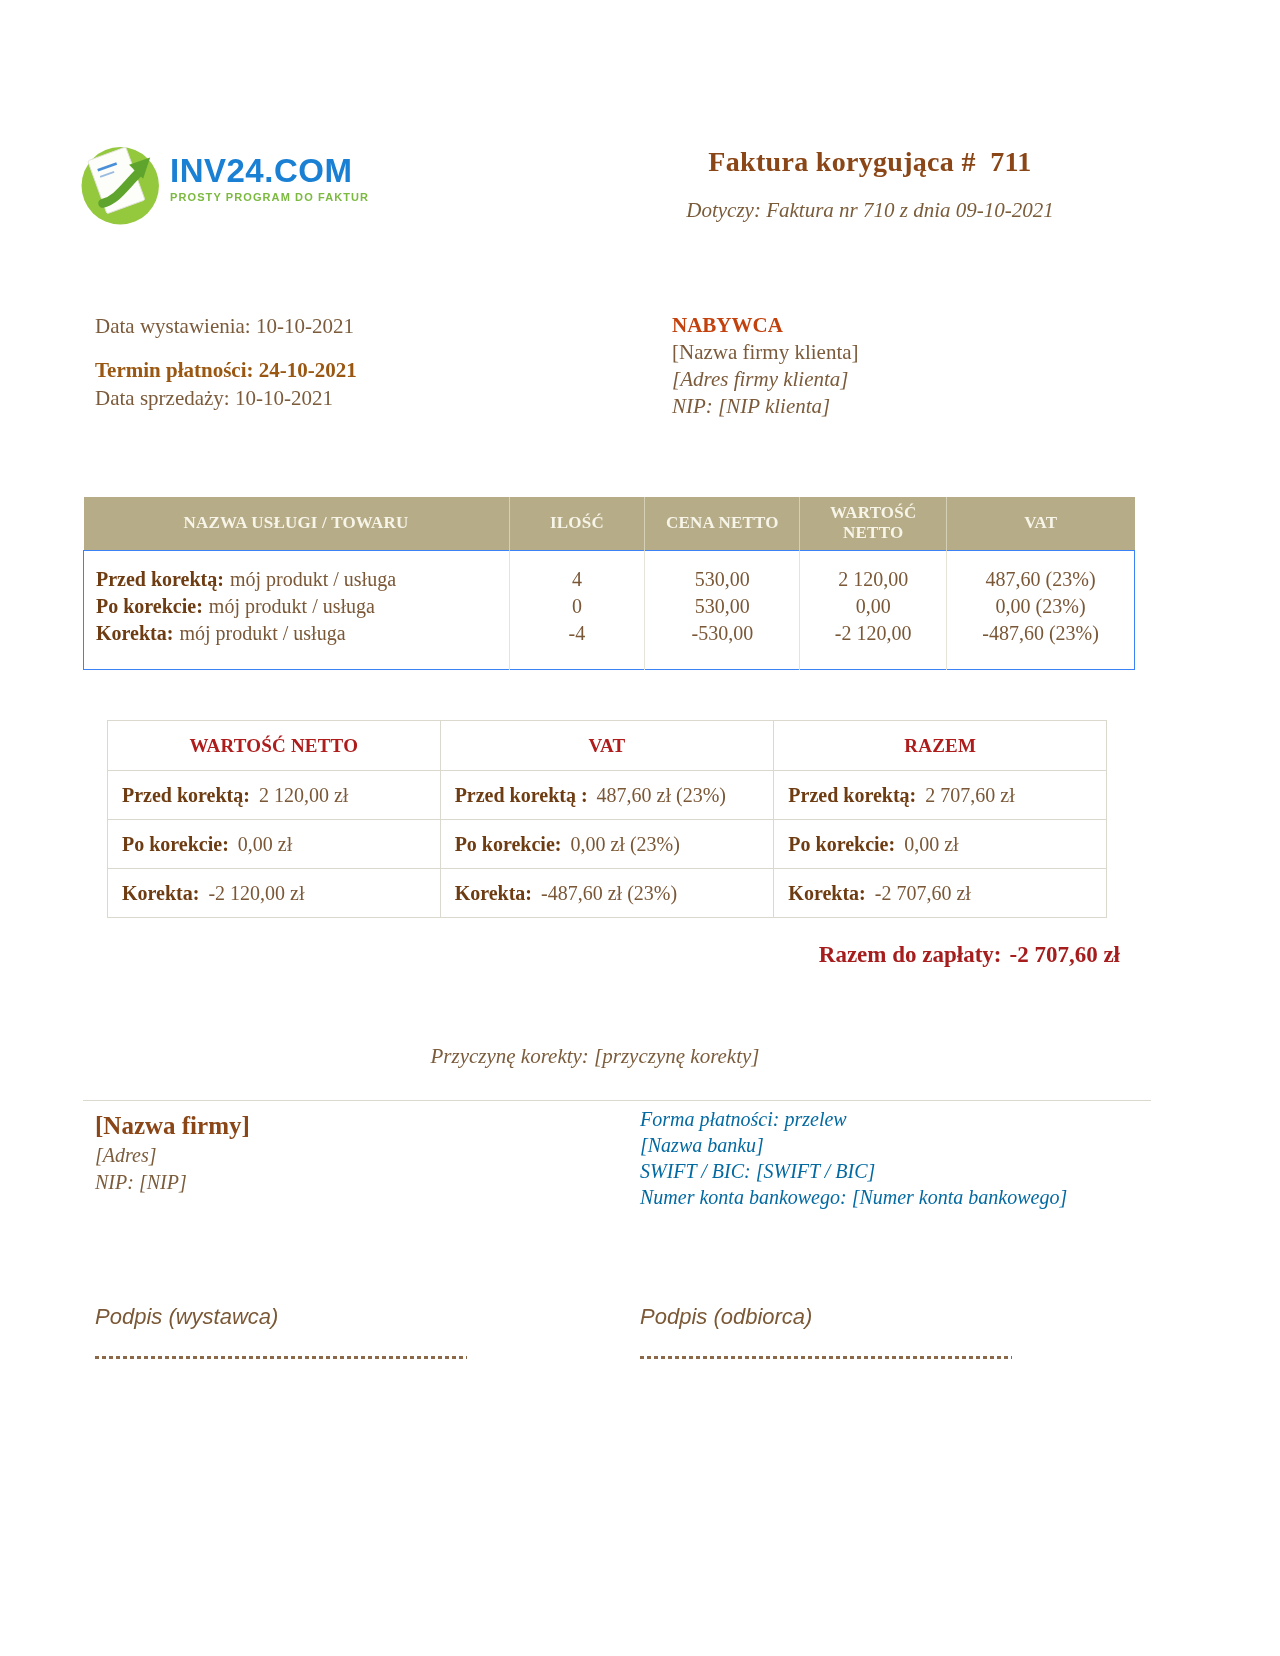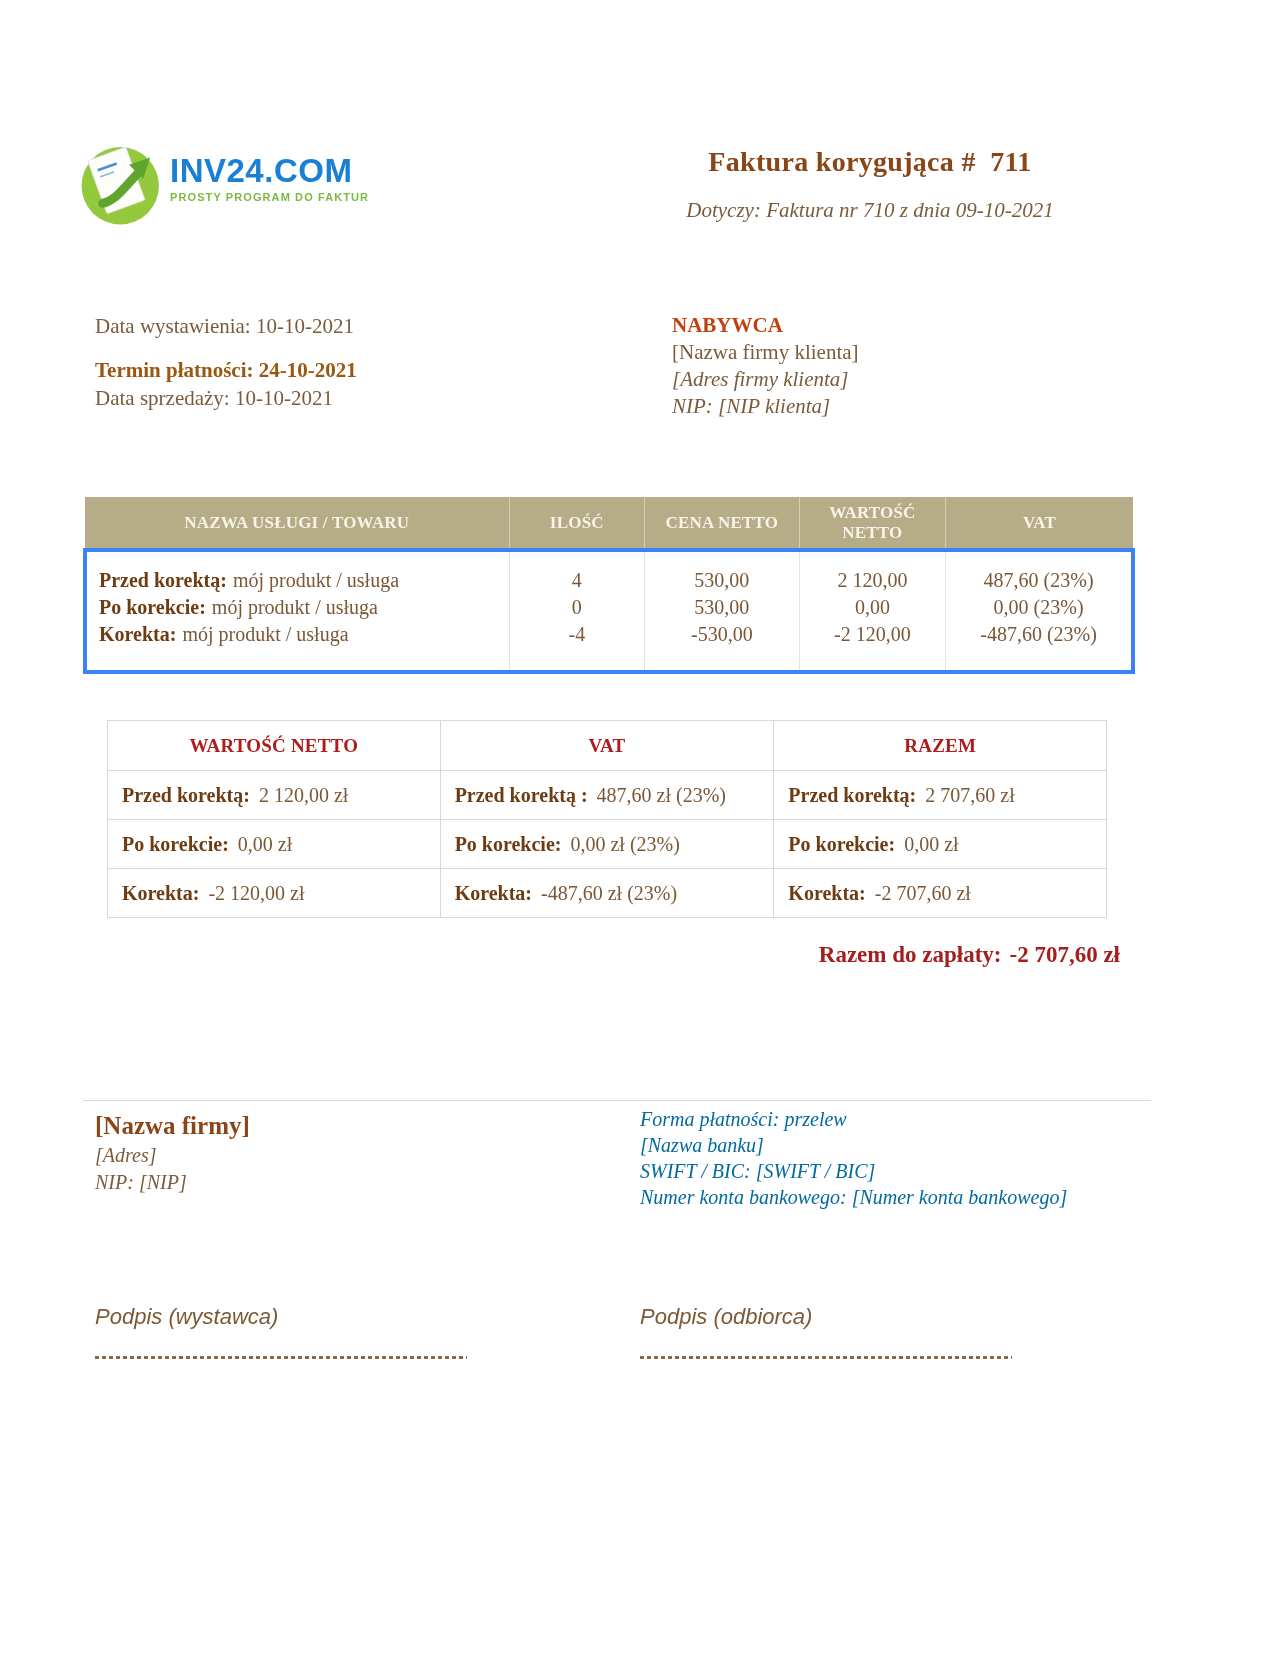--- a/index.html
+++ b/index.html
@@ -39,21 +39,21 @@
   }
   .items th:last-child { border-right:none; }
   .items td {
     font-size:20px; color:#7a5736; text-align:center; vertical-align:top;
     border-right:1px solid #e6e3d9; line-height:27px; padding:0 6px;
   }
   .items td:last-child { border-right:none; }
   .items td.c-name { text-align:left; padding-left:12px; }
   .items tr.first td { padding-top:15px; }
   .items tr.last td { padding-bottom:22px; }
-  .items tbody { border:4px solid #3b82f6; }
+  .items tbody { border:1px solid #3b82f6; }
   .row-label { font-weight:bold; color:#6e3c12; margin-right:6px; }
 
   
   .summary { position:absolute; left:107px; top:720px; width:1000px; border-collapse:collapse; }
   .summary th {
     height:50px; font-size:19px; font-weight:bold; color:#ae1c1c; text-align:center;
     vertical-align:middle; border:1px solid #dbd8ce; letter-spacing:0.2px;
   }
   .summary td {
     height:49px; font-size:20px; color:#7a5736; text-align:left; vertical-align:middle;
@@ -197,20 +197,21 @@
         <td><span class="sum-label">Korekta:</span><span>-487,60 zł (23%)</span></td>
         <td><span class="sum-label">Korekta:</span><span>-2 707,60 zł</span></td>
       </tr>
     </tbody>
   </table>
 
   <div class="total-line">
     <span class="total-label">Razem do zapłaty:</span><span>-2 707,60 zł</span>
   </div>
 
+  <div class="reason">Przyczynę korekty: [przyczynę korekty]</div>
 
   <div class="footer-divider"></div>
 
   <div class="seller">
     <div class="seller-name">[Nazwa firmy]</div>
     <div class="it">[Adres]</div>
     <div class="it">NIP: [NIP]</div>
   </div>
 
   <div class="payment">

